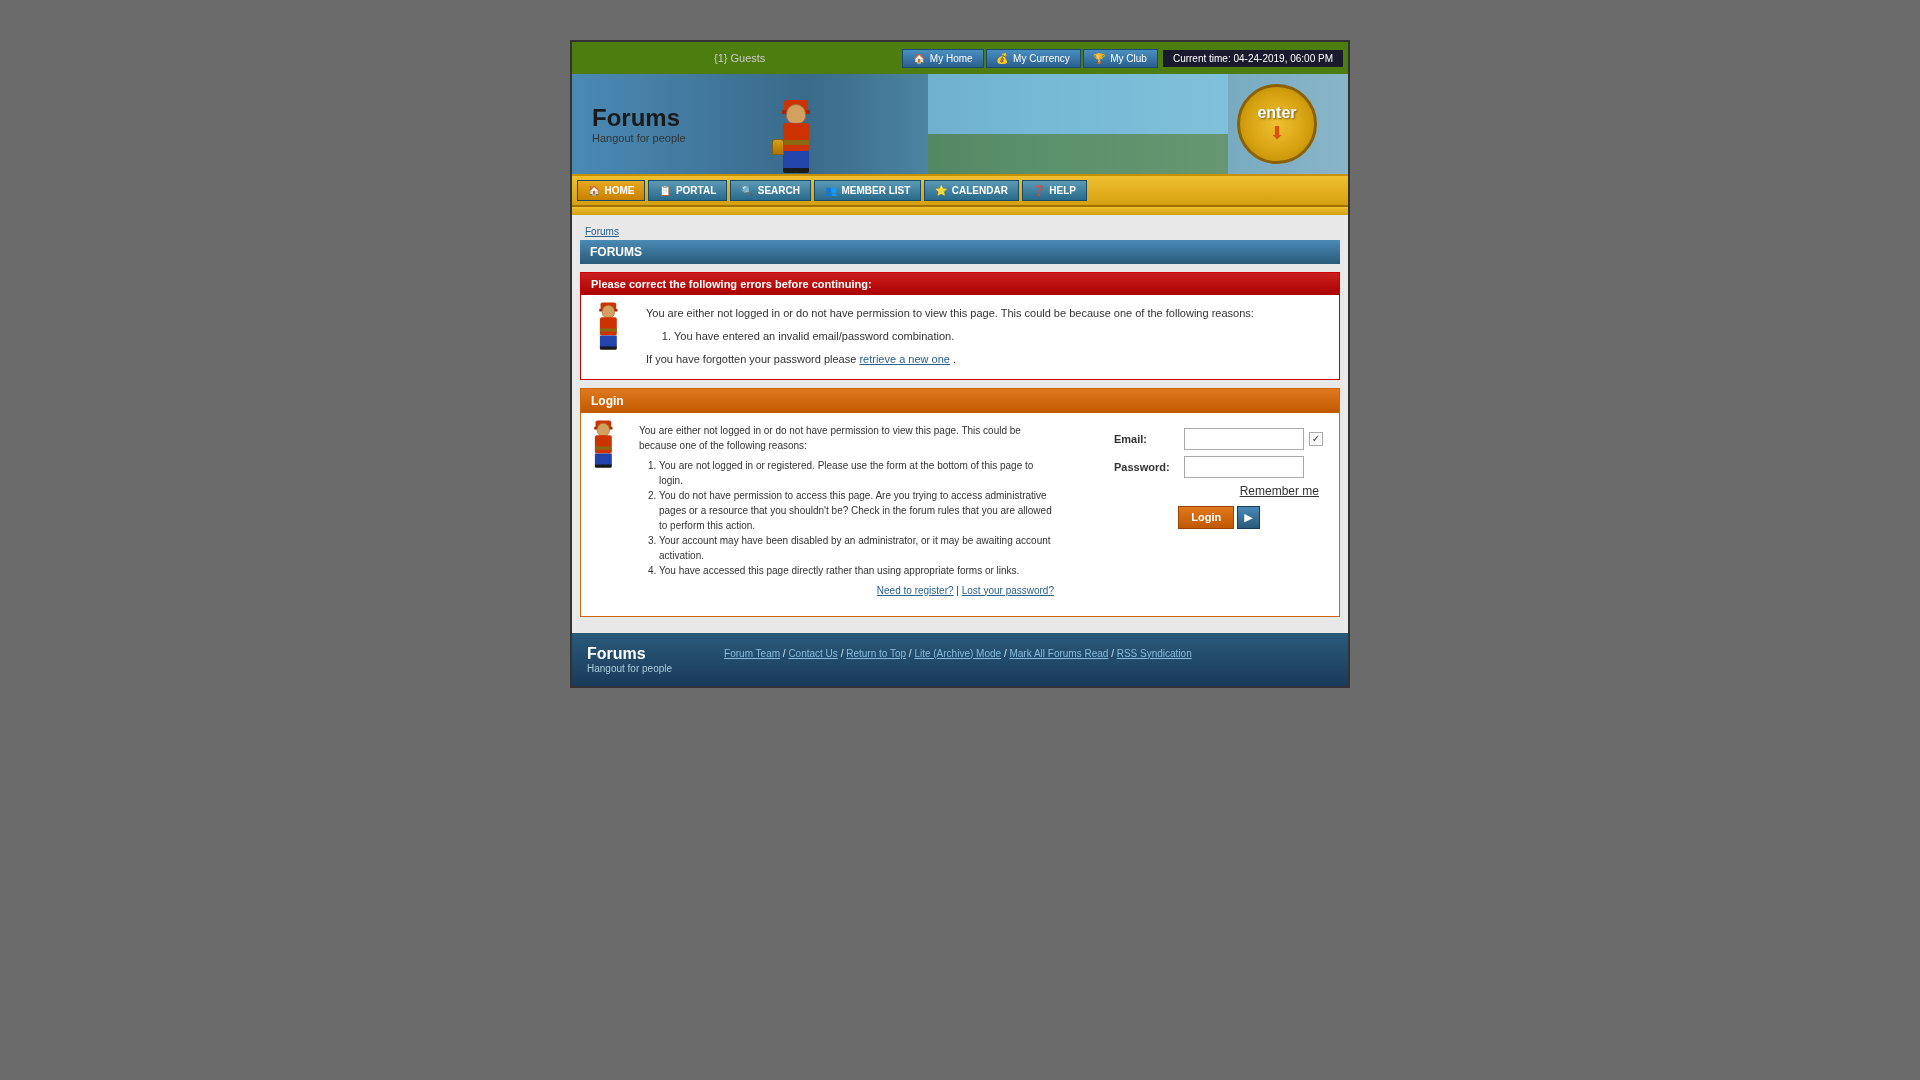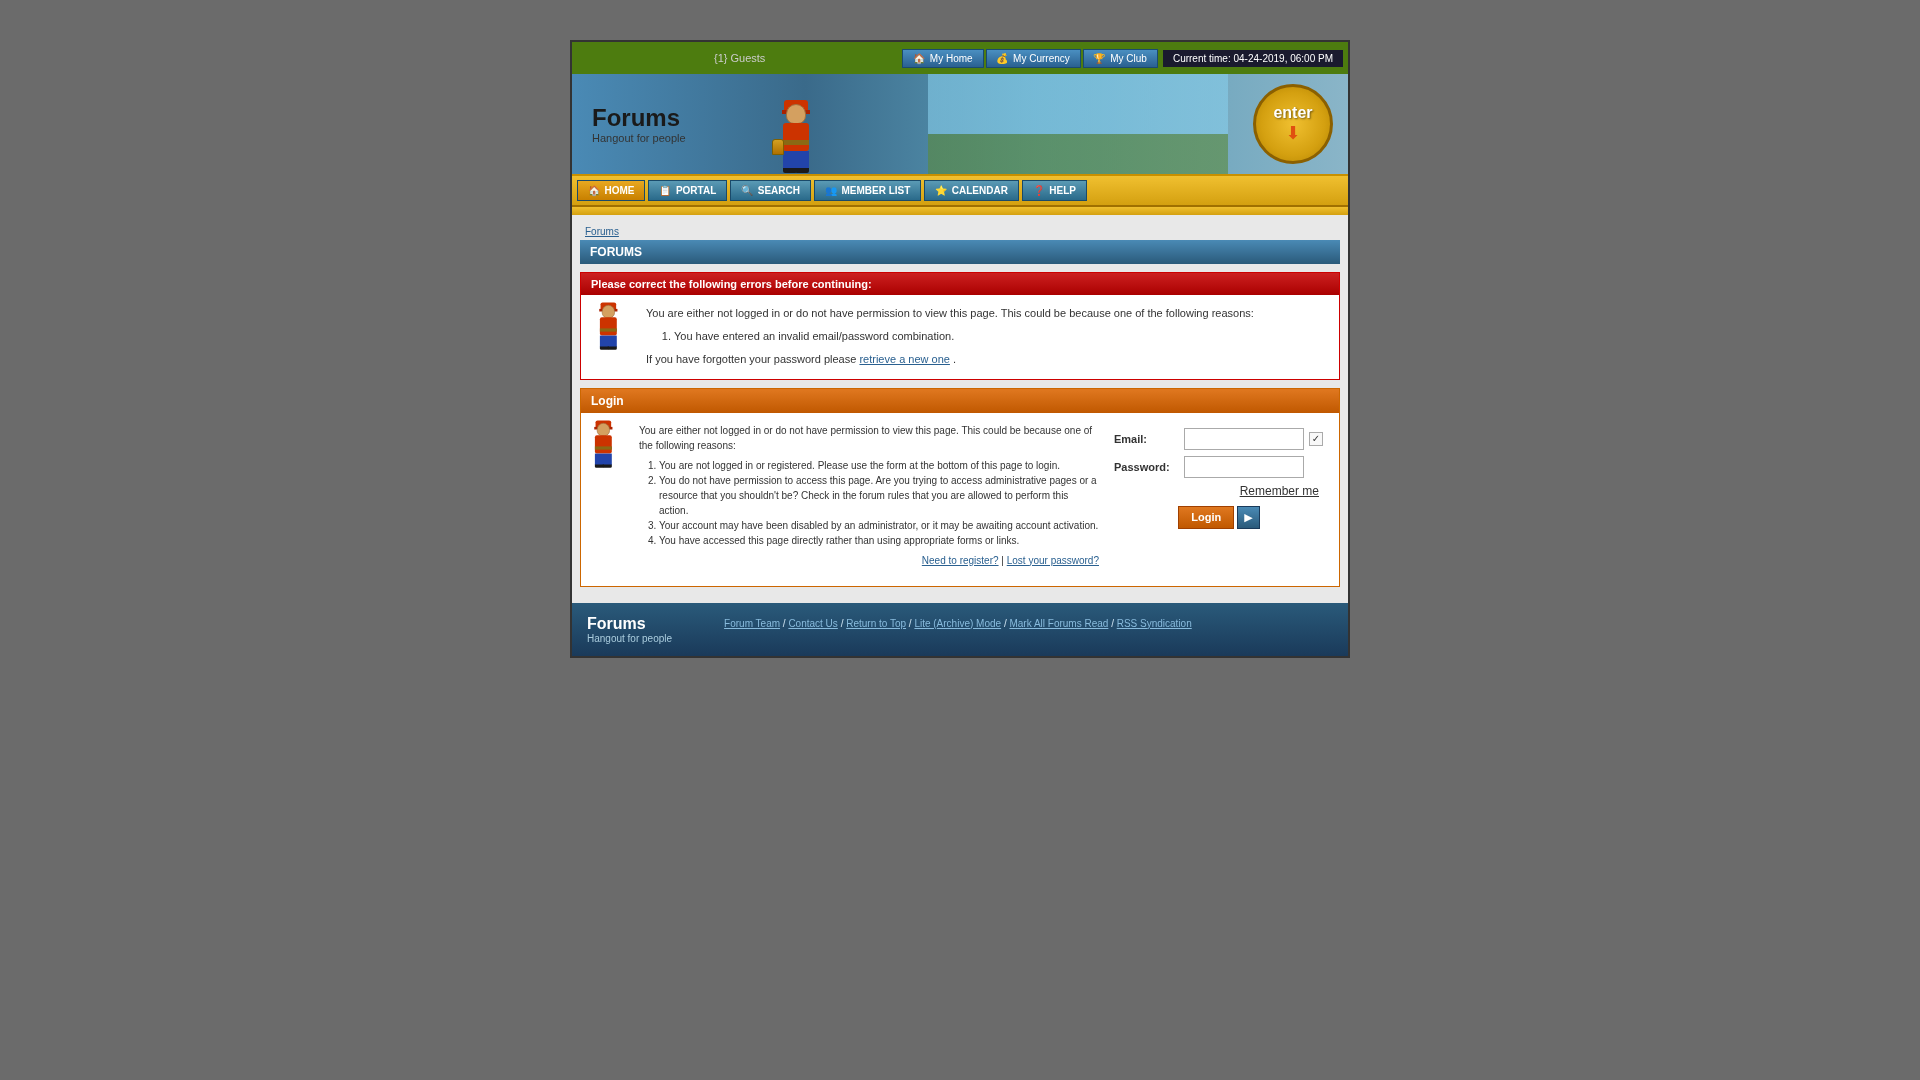--- a/index.html
+++ b/index.html
@@ -113,21 +113,21 @@
     .welcome-box .btn-register {
       background: linear-gradient(to right, #c8a020, #e8c040);
       color: #333;
     }
     .welcome-box .btn-login {
       background: linear-gradient(to right, #c8a020, #e8c040);
       color: #333;
     }
     .enter-badge {
       position: absolute;
-      right: 15px;
+      right: 31px;
       top: 10px;
       width: 80px;
       height: 80px;
       background: radial-gradient(circle, #f0c030 0%, #d4a010 60%, #b08000 100%);
       border-radius: 50%;
       border: 3px solid #8b6000;
       display: flex;
       align-items: center;
       justify-content: center;
       flex-direction: column;
@@ -252,20 +252,21 @@
     }
     .login-left {
       flex: 1;
       display: flex;
       gap: 8px;
       align-items: flex-start;
     }
     .login-right {
       width: 220px;
       padding: 5px;
+      margin-left: 45px;
     }
     .login-icon {
       width: 40px;
       height: 65px;
       flex-shrink: 0;
     }
     .login-text {
       font-size: 10px;
       line-height: 1.5;
       color: #333;

